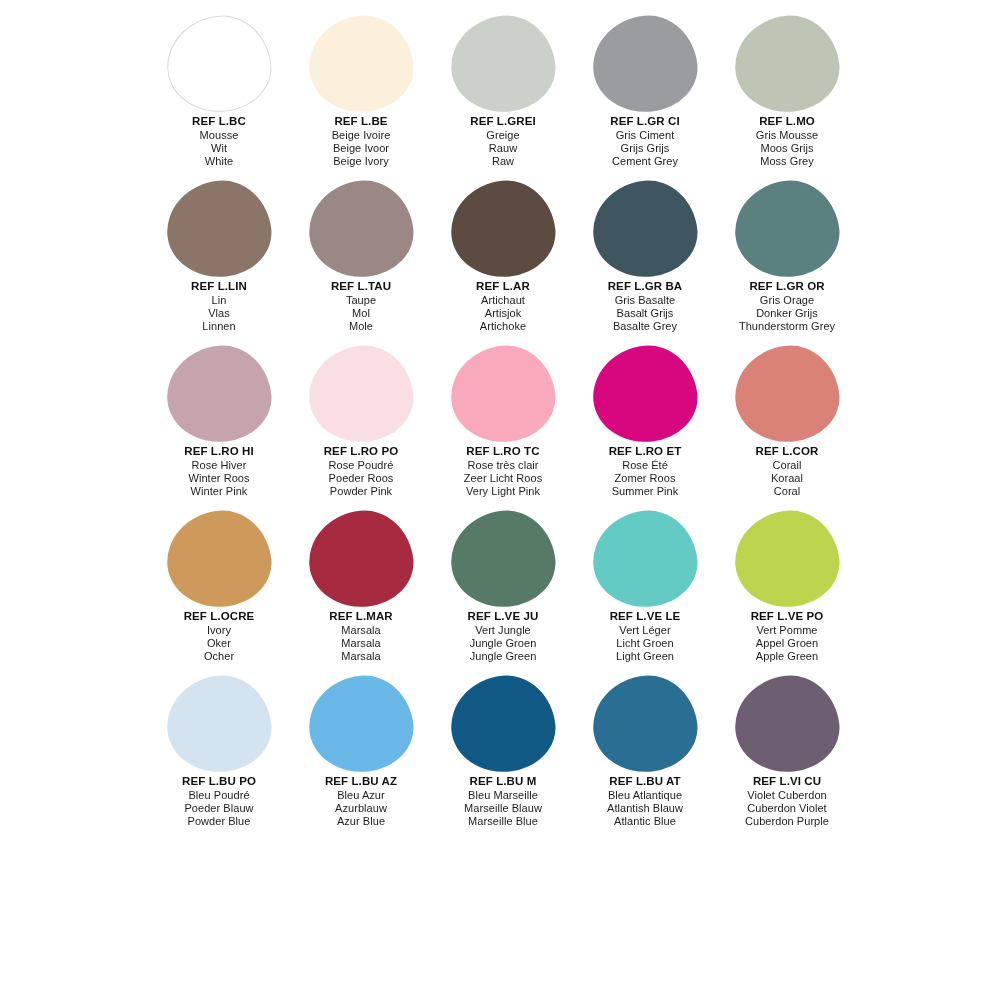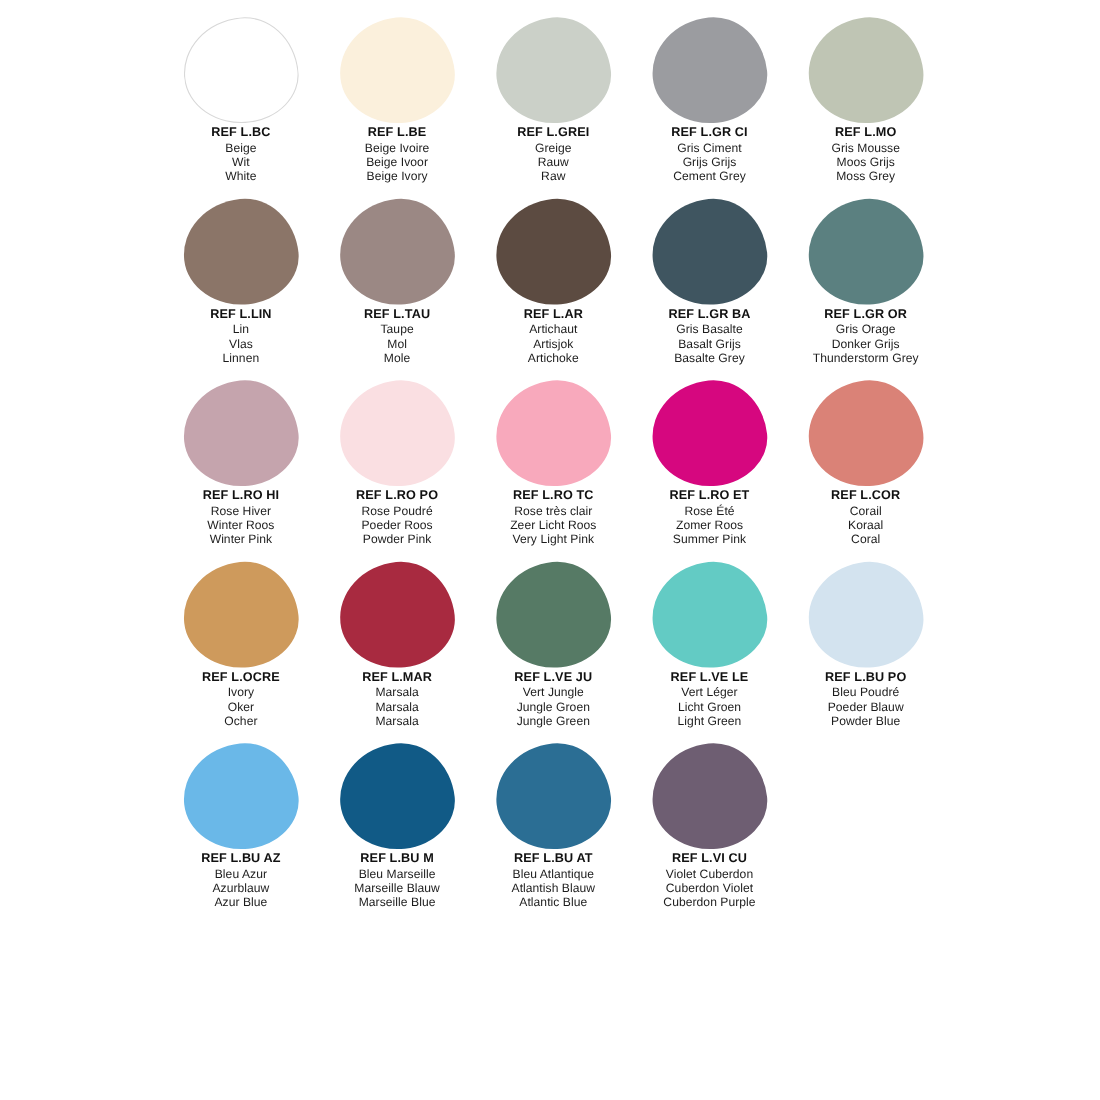--- a/index.html
+++ b/index.html
@@ -80,21 +80,21 @@
 <body>
 
 <div id="chart-sheet">
   <div id="swatch-grid">
       <div class="swatch-cell">
         <div class="blob-wrap">
           <div class="blob outlined" style="background: rgb(255, 255, 255);"></div>
         </div>
         <div class="labels">
           <div class="ref-code">REF L.BC</div>
-          <div class="name-line">Beige</div>
+          <div class="name-line">Mousse</div>
           <div class="name-line">Wit</div>
           <div class="name-line">White</div>
         </div>
       </div>
       <div class="swatch-cell">
         <div class="blob-wrap">
           <div class="blob" style="background: rgb(251, 240, 220);"></div>
         </div>
         <div class="labels">
           <div class="ref-code">REF L.BE</div>
@@ -285,20 +285,31 @@
         </div>
         <div class="labels">
           <div class="ref-code">REF L.VE LE</div>
           <div class="name-line">Vert Léger</div>
           <div class="name-line">Licht Groen</div>
           <div class="name-line">Light Green</div>
         </div>
       </div>
       <div class="swatch-cell">
         <div class="blob-wrap">
+          <div class="blob" style="background: rgb(188, 212, 78);"></div>
+        </div>
+        <div class="labels">
+          <div class="ref-code">REF L.VE PO</div>
+          <div class="name-line">Vert Pomme</div>
+          <div class="name-line">Appel Groen</div>
+          <div class="name-line">Apple Green</div>
+        </div>
+      </div>
+      <div class="swatch-cell">
+        <div class="blob-wrap">
           <div class="blob" style="background: rgb(211, 227, 239);"></div>
         </div>
         <div class="labels">
           <div class="ref-code">REF L.BU PO</div>
           <div class="name-line">Bleu Poudré</div>
           <div class="name-line">Poeder Blauw</div>
           <div class="name-line">Powder Blue</div>
         </div>
       </div>
       <div class="swatch-cell">

